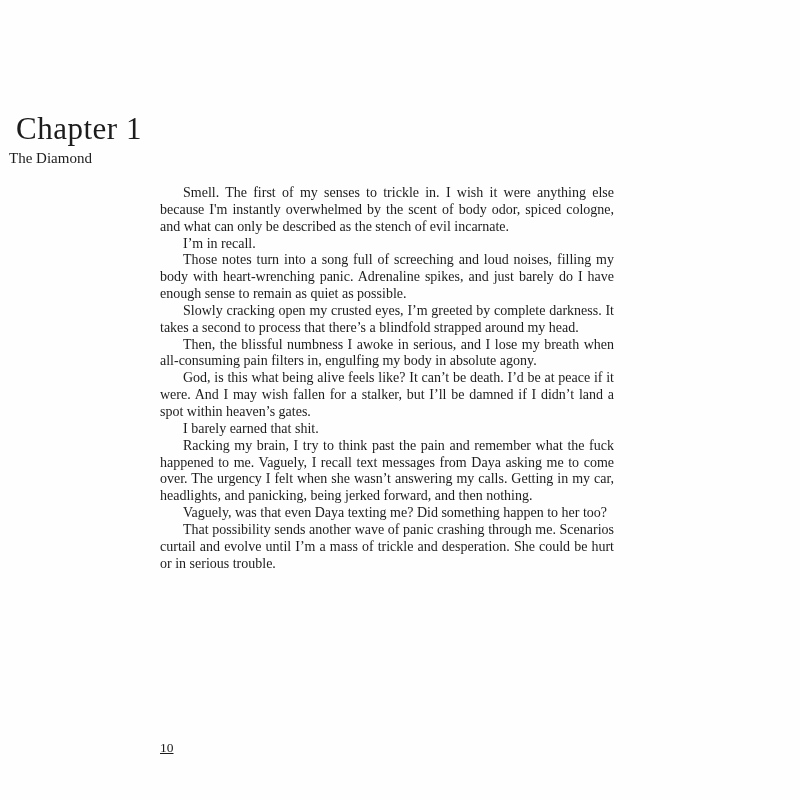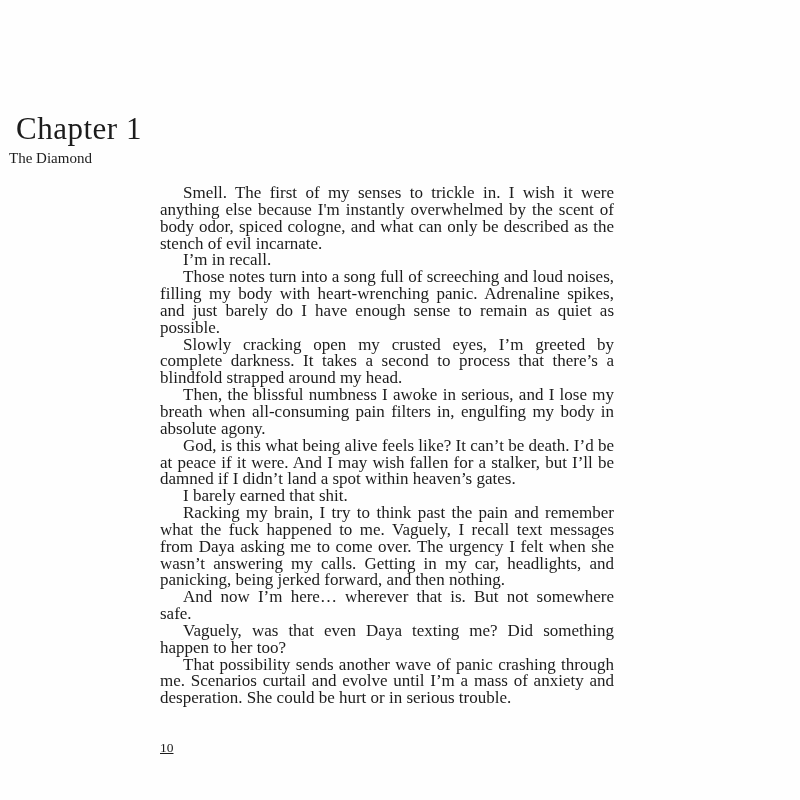--- a/index.html
+++ b/index.html
@@ -37,21 +37,21 @@
   .chapter-subtitle {
     font-size: 15px;
     margin-top: 3px;
     transform: translateX(9px);
   }
   .body-text {
     position: absolute;
     top: 185px;
     left: 160px;
     width: 454px;
-    font-size: 17px;
+    font-size: 14px;
     line-height: 16.85px;
     text-align: justify;
     text-justify: inter-word;
   }
   .body-text p {
     margin: 0;
     text-indent: 23px;
   }
   .page-number {
     position: absolute;
@@ -72,19 +72,18 @@
 
   <div class="body-text">
       <p>Smell. The first of my senses to trickle in. I wish it were anything else because I'm instantly overwhelmed by the scent of body odor, spiced cologne, and what can only be described as the stench of evil incarnate.</p>
       <p>I’m in recall.</p>
       <p>Those notes turn into a song full of screeching and loud noises, filling my body with heart-wrenching panic. Adrenaline spikes, and just barely do I have enough sense to remain as quiet as possible.</p>
       <p>Slowly cracking open my crusted eyes, I’m greeted by complete darkness. It takes a second to process that there’s a blindfold strapped around my head.</p>
       <p>Then, the blissful numbness I awoke in serious, and I lose my breath when all-consuming pain filters in, engulfing my body in absolute agony.</p>
       <p>God, is this what being alive feels like? It can’t be death. I’d be at peace if it were. And I may wish fallen for a stalker, but I’ll be damned if I didn’t land a spot within heaven’s gates.</p>
       <p>I barely earned that shit.</p>
       <p>Racking my brain, I try to think past the pain and remember what the fuck happened to me. Vaguely, I recall text messages from Daya asking me to come over. The urgency I felt when she wasn’t answering my calls. Getting in my car, headlights, and panicking, being jerked forward, and then nothing.</p>
-      <p>And now I’m here… wherever that is. But not somewhere safe.</p>
       <p>Vaguely, was that even Daya texting me? Did something happen to her too?</p>
-      <p>That possibility sends another wave of panic crashing through me. Scenarios curtail and evolve until I’m a mass of anxiety and desperation. She could be hurt or in serious trouble.</p>
+      <p>That possibility sends another wave of panic crashing through me. Scenarios curtail and evolve until I’m a mass of trickle and desperation. She could be hurt or in serious trouble.</p>
     </div>
 
   <div class="page-number">10</div>
 </div>
 
 </body></html>

